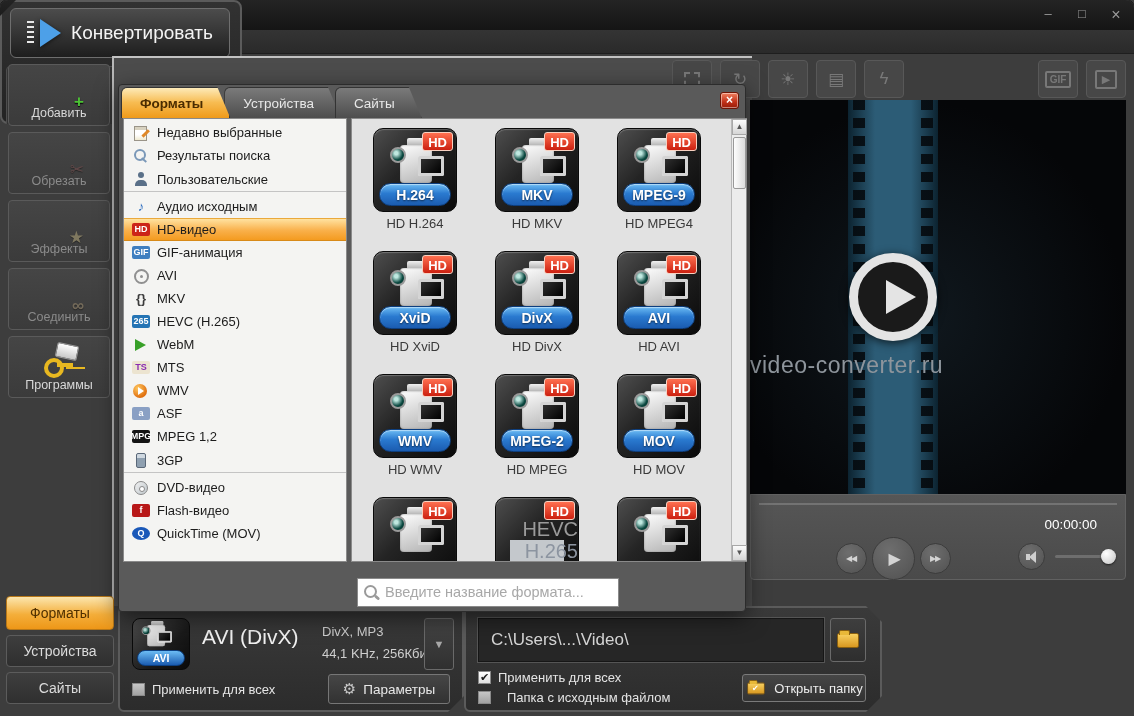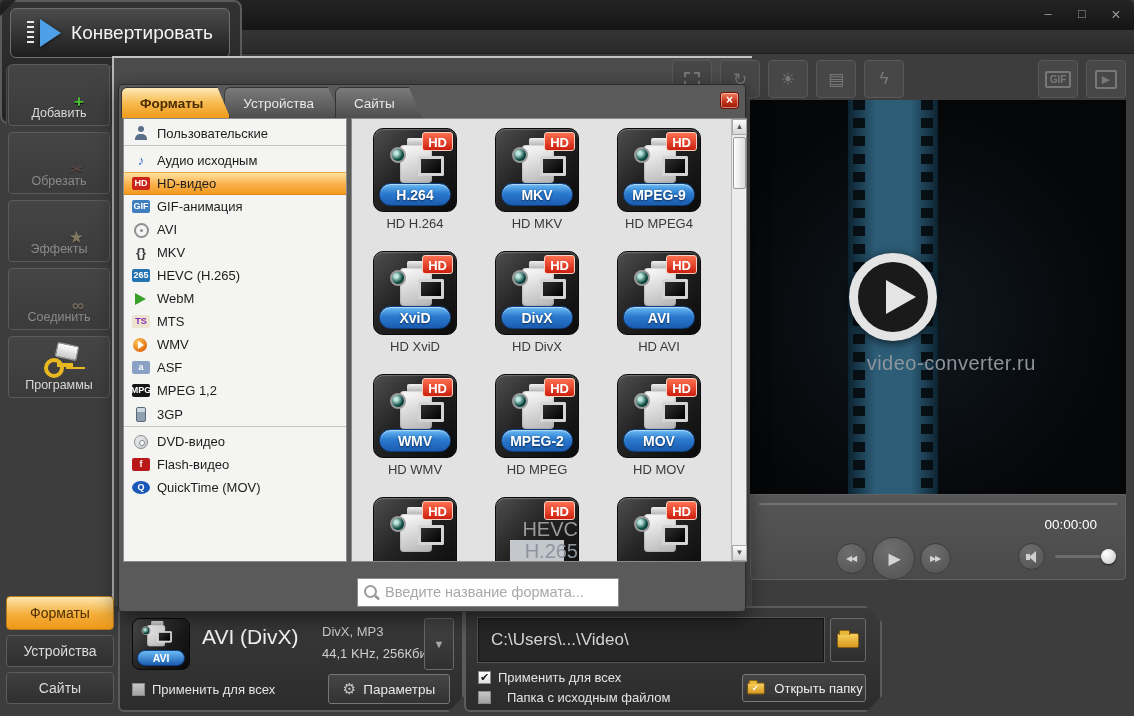--- a/index.html
+++ b/index.html
@@ -141,21 +141,21 @@
   .video { position:absolute; left:750px; top:100px; width:376px; height:394px; background:radial-gradient(ellipse at 45% 55%, #10181e 0%, #050608 70%); z-index:1; overflow:hidden; }
   .strip { position:absolute; left:calc(38% - 45px); top:0; width:90px; height:100%;
            background:linear-gradient(90deg,#0c2330,#2c5c76 30%,#2c5c76 70%,#0c2330); }
   .strip::before,.strip::after { content:""; position:absolute; top:0; bottom:0; width:12px;
            background-image:repeating-linear-gradient(180deg,rgba(5,10,14,.9) 0 10px,transparent 10px 18px); }
   .strip::before { left:5px; } .strip::after { right:5px; }
   .playbig { position:absolute; left:38%; top:197px; transform:translate(-50%,-50%); width:88px; height:88px; border-radius:50%;
              background:#1a1a1a; border:9px solid #e4e4e4; box-shadow:0 2px 10px rgba(0,0,0,.7); }
   .playbig::after { content:""; position:absolute; left:28px; top:18px; width:0; height:0;
              border-left:30px solid #e4e4e4; border-top:17px solid transparent; border-bottom:17px solid transparent; }
-  .watermark { position:absolute; left:0; width:76%; top:252px; text-align:right; color:#8e959c; font-size:20px; letter-spacing:.5px; }
+  .watermark { position:absolute; left:0; width:76%; top:252px; text-align:left; color:#8e959c; font-size:23px; letter-spacing:.5px; }
 
   
   .pcontrols { position:absolute; left:750px; top:494px; width:376px; height:86px; background:linear-gradient(#565656,#4a4a4a);
                border:1px solid #616161; border-radius:0 0 4px 4px; z-index:1; }
   .progress { position:absolute; left:8px; right:8px; top:8px; height:2px; background:#737373; }
   .ptime { position:absolute; right:28px; top:22px; color:#fff; font-size:13.5px; }
   .pbuttons { position:absolute; left:0; width:76%; top:42px; display:flex; align-items:center; justify-content:center; gap:5px; }
   .pbtn { border-radius:50%; background:radial-gradient(circle at 40% 30%,#6e6e6e,#515151); border:1px solid #3c3c3c;
           color:#d4d4d4; display:flex; align-items:center; justify-content:center; }
   .pbtn.sm { width:31px; height:31px; font-size:8px; letter-spacing:-1px; }
@@ -355,20 +355,28 @@
       </div>
       <div class="dtab">
         <span>Сайты</span>
       </div>
     </div>
   <div class="dlg-close">×</div>
 
   <div class="dlg-body">
     <div class="cat-list">
 
+    <div class="cat-item" data-icon="recent">
+          <span class="cat-icon" data-icon="recent"></span>
+          <span>Недавно выбранные</span>
+        </div>
+        <div class="cat-item" data-icon="search">
+          <span class="cat-icon" data-icon="search"></span>
+          <span>Результаты поиска</span>
+        </div>
         <div class="cat-item divider-after" data-icon="user">
           <span class="cat-icon" data-icon="user"></span>
           <span>Пользовательские</span>
         </div>
         <div class="cat-item">
           <span class="cat-icon glyph" style="color: rgb(47, 111, 192);">♪</span>
           <span>Аудио исходным</span>
         </div>
         <div class="cat-item selected">
           <span class="cat-icon badge" style="background: rgb(204, 36, 24); color: rgb(255, 255, 255);">HD</span>

